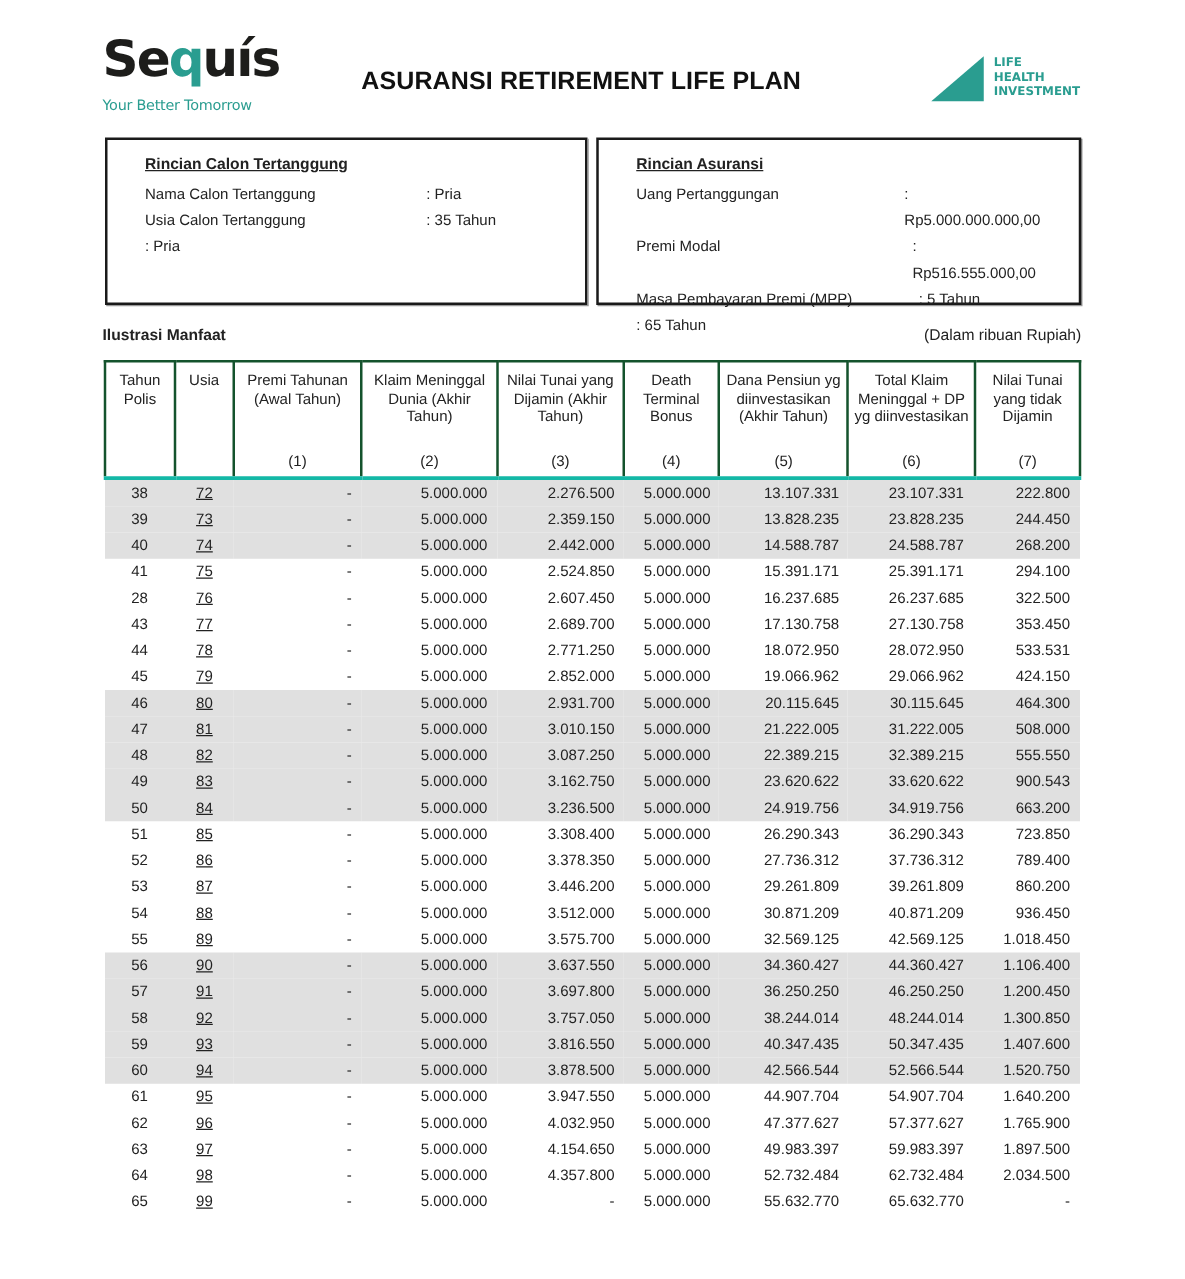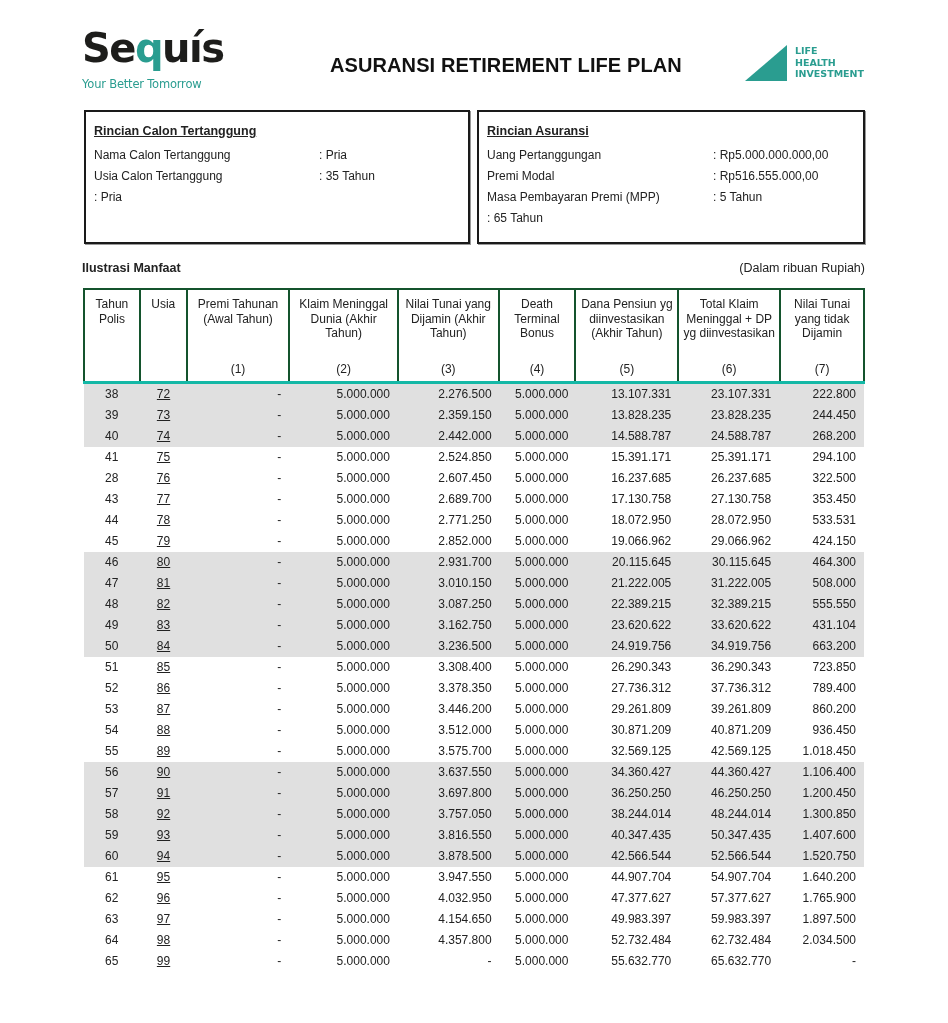--- a/index.html
+++ b/index.html
@@ -4,27 +4,27 @@
 <style>
   * { box-sizing: border-box; margin: 0; padding: 0; }
   html, body { width: 948px; height: 1023px; background: #ffffff; overflow: hidden; }
   body { font-family: "Liberation Sans", sans-serif; color: #222; position: relative; }
 
   .logo-wrap { position: absolute; left: 82px; top: 28px; }
   .logo-word { font-family: "DejaVu Sans", sans-serif; font-size: 40px; font-weight: bold; letter-spacing: -1.5px; color: #1d1d1b; line-height: 40px; }
   .logo-word .q { color: #2a9d90; }
   .logo-tag { font-family: "DejaVu Sans", sans-serif; font-size: 11.5px; color: #2a9d90; margin-top: 9px; letter-spacing: -0.2px; }
 
-  .doc-title { position: absolute; left: 289px; top: 54px; font-size: 20px; font-weight: bold; color: #111; letter-spacing: 0.1px; margin-left: 41px; }
+  .doc-title { position: absolute; left: 289px; top: 54px; font-size: 20px; font-weight: bold; color: #111; letter-spacing: 0.1px; }
 
   .brand-right { position: absolute; left: 745px; top: 45px; width: 130px; height: 40px; }
   .brand-tri { position: absolute; left: 0; top: 0; width: 0; height: 0; border-left: 42px solid transparent; border-bottom: 36px solid #2a9d90; }
   .brand-lines { position: absolute; left: 50px; top: 0; font-family: "DejaVu Sans", sans-serif; font-size: 9.5px; font-weight: bold; color: #2a9d90; line-height: 11.5px; }
 
-  .box { position: absolute; top: 110px; height: 134px; border: 2px solid #1a1a1a; box-shadow: 1px 1px 0 #999; padding: 12px 8px; }
+  .box { position: absolute; top: 110px; height: 134px; border: 2px solid #1a1a1a; box-shadow: 1px 1px 0 #999; padding: 12px 30px; }
   .box-left { left: 84px; width: 386px; }
   .box-right { left: 477px; width: 388px; }
   .box-title { font-size: 12.5px; font-weight: bold; text-decoration: underline; color: #222; margin-bottom: 7px; }
   .kv { display: flex; font-size: 12px; line-height: 21px; color: #222; }
   .box-left .kv .k { width: 225px; }
   .box-right .kv .k { width: 226px; }
 
   .ilus-title { position: absolute; left: 82px; top: 261px; font-size: 12.5px; font-weight: bold; color: #222; }
   .ilus-note { position: absolute; right: 83px; top: 261px; font-size: 12.5px; color: #222; }
 
@@ -250,21 +250,21 @@
       </tr>
       <tr class="shade">
         <td class="c-tahun">49</td>
         <td class="c-usia">83</td>
         <td class="c-r c-premi">-</td>
         <td class="c-r c-klaim">5.000.000</td>
         <td class="c-r c-nilai">3.162.750</td>
         <td class="c-r c-death">5.000.000</td>
         <td class="c-r c-dana">23.620.622</td>
         <td class="c-r c-total">33.620.622</td>
-        <td class="c-r c-ntd">431.104</td>
+        <td class="c-r c-ntd">900.543</td>
       </tr>
       <tr class="shade">
         <td class="c-tahun">50</td>
         <td class="c-usia">84</td>
         <td class="c-r c-premi">-</td>
         <td class="c-r c-klaim">5.000.000</td>
         <td class="c-r c-nilai">3.236.500</td>
         <td class="c-r c-death">5.000.000</td>
         <td class="c-r c-dana">24.919.756</td>
         <td class="c-r c-total">34.919.756</td>

